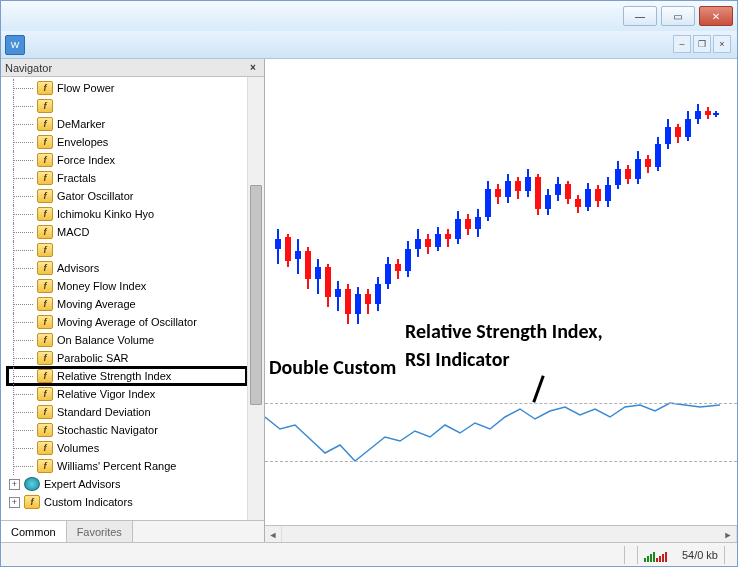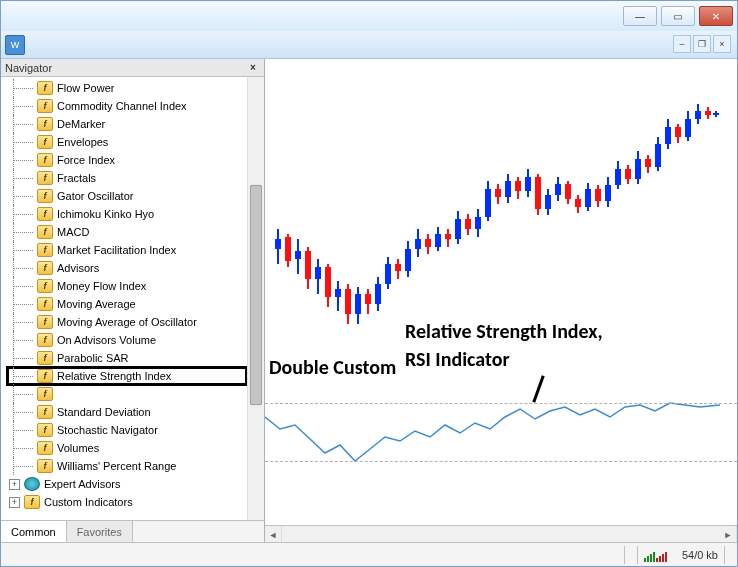--- a/index.html
+++ b/index.html
@@ -114,21 +114,20 @@
       <div class="nav-tree-wrap">
         <div class="nav-tree" id="nav-tree">
             <div class="tree-item">
               <span class="twig"></span>
               <span class="icon">f</span>
               <span>Flow Power</span>
             </div>
             <div class="tree-item">
               <span class="twig"></span>
               <span class="icon">f</span>
-              <span>Commodity Channel Index</span>
             </div>
             <div class="tree-item">
               <span class="twig"></span>
               <span class="icon">f</span>
               <span>DeMarker</span>
             </div>
             <div class="tree-item">
               <span class="twig"></span>
               <span class="icon">f</span>
               <span>Envelopes</span>
@@ -154,21 +153,20 @@
               <span>Ichimoku Kinko Hyo</span>
             </div>
             <div class="tree-item">
               <span class="twig"></span>
               <span class="icon">f</span>
               <span>MACD</span>
             </div>
             <div class="tree-item">
               <span class="twig"></span>
               <span class="icon">f</span>
-              <span>Market Facilitation Index</span>
             </div>
             <div class="tree-item">
               <span class="twig"></span>
               <span class="icon">f</span>
               <span>Advisors</span>
             </div>
             <div class="tree-item">
               <span class="twig"></span>
               <span class="icon">f</span>
               <span>Money Flow Index</span>
@@ -179,35 +177,36 @@
               <span>Moving Average</span>
             </div>
             <div class="tree-item">
               <span class="twig"></span>
               <span class="icon">f</span>
               <span>Moving Average of Oscillator</span>
             </div>
             <div class="tree-item">
               <span class="twig"></span>
               <span class="icon">f</span>
-              <span>On Advisors Volume</span>
+              <span>On Balance Volume</span>
             </div>
             <div class="tree-item">
               <span class="twig"></span>
               <span class="icon">f</span>
               <span>Parabolic SAR</span>
             </div>
             <div class="tree-item highlighted">
               <span class="twig"></span>
               <span class="icon">f</span>
               <span>Relative Strength Index</span>
             </div>
             <div class="tree-item">
               <span class="twig"></span>
               <span class="icon">f</span>
+              <span>Relative Vigor Index</span>
             </div>
             <div class="tree-item">
               <span class="twig"></span>
               <span class="icon">f</span>
               <span>Standard Deviation</span>
             </div>
             <div class="tree-item">
               <span class="twig"></span>
               <span class="icon">f</span>
               <span>Stochastic Navigator</span>

